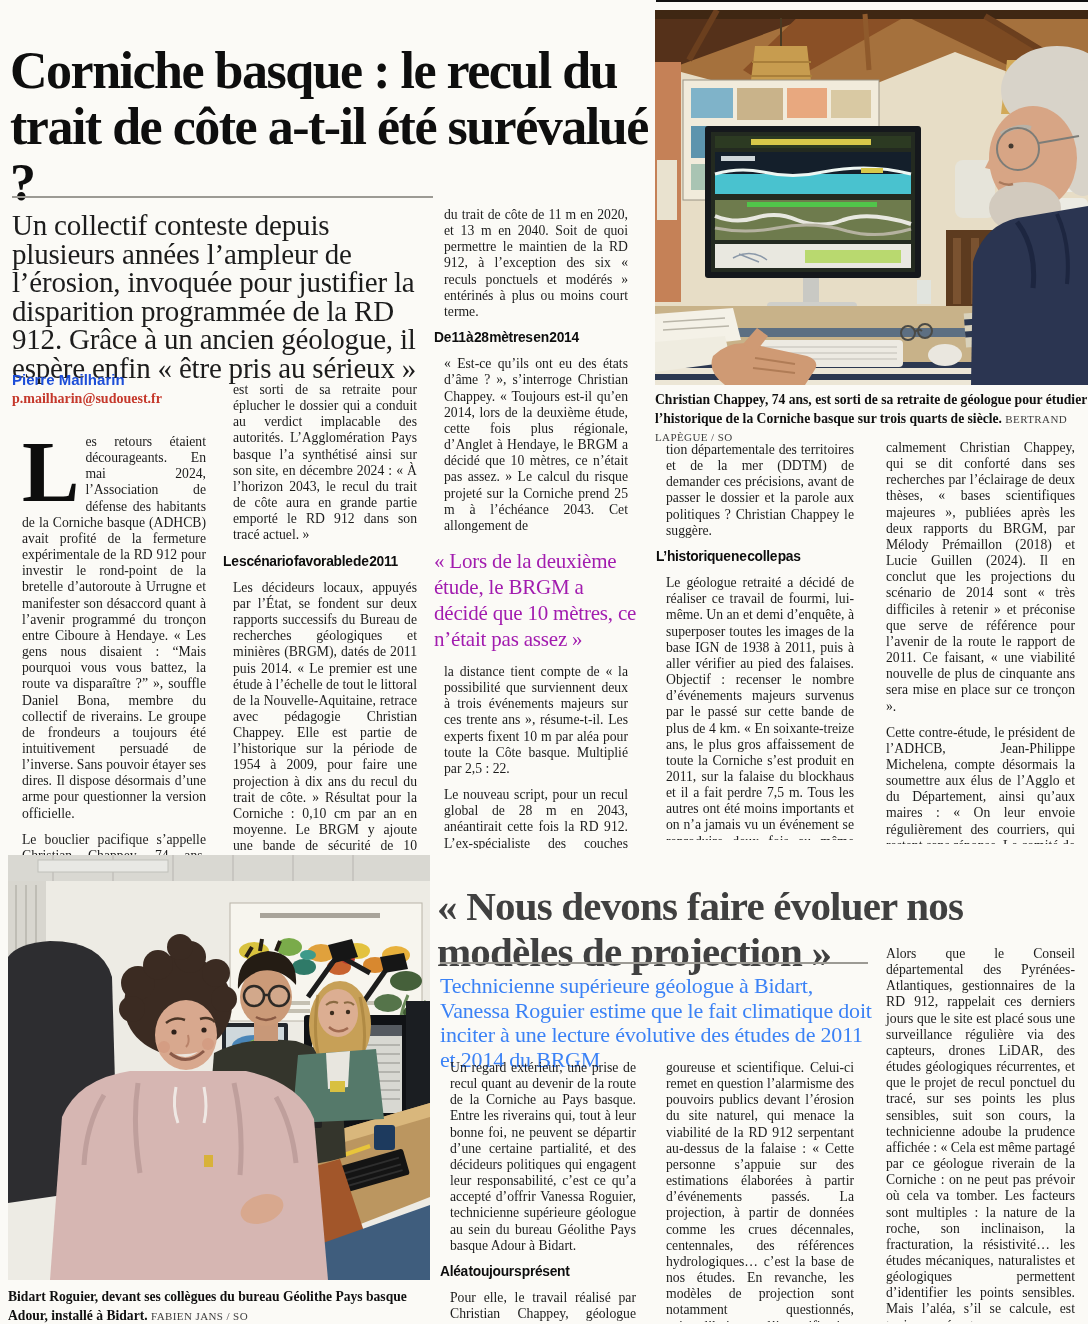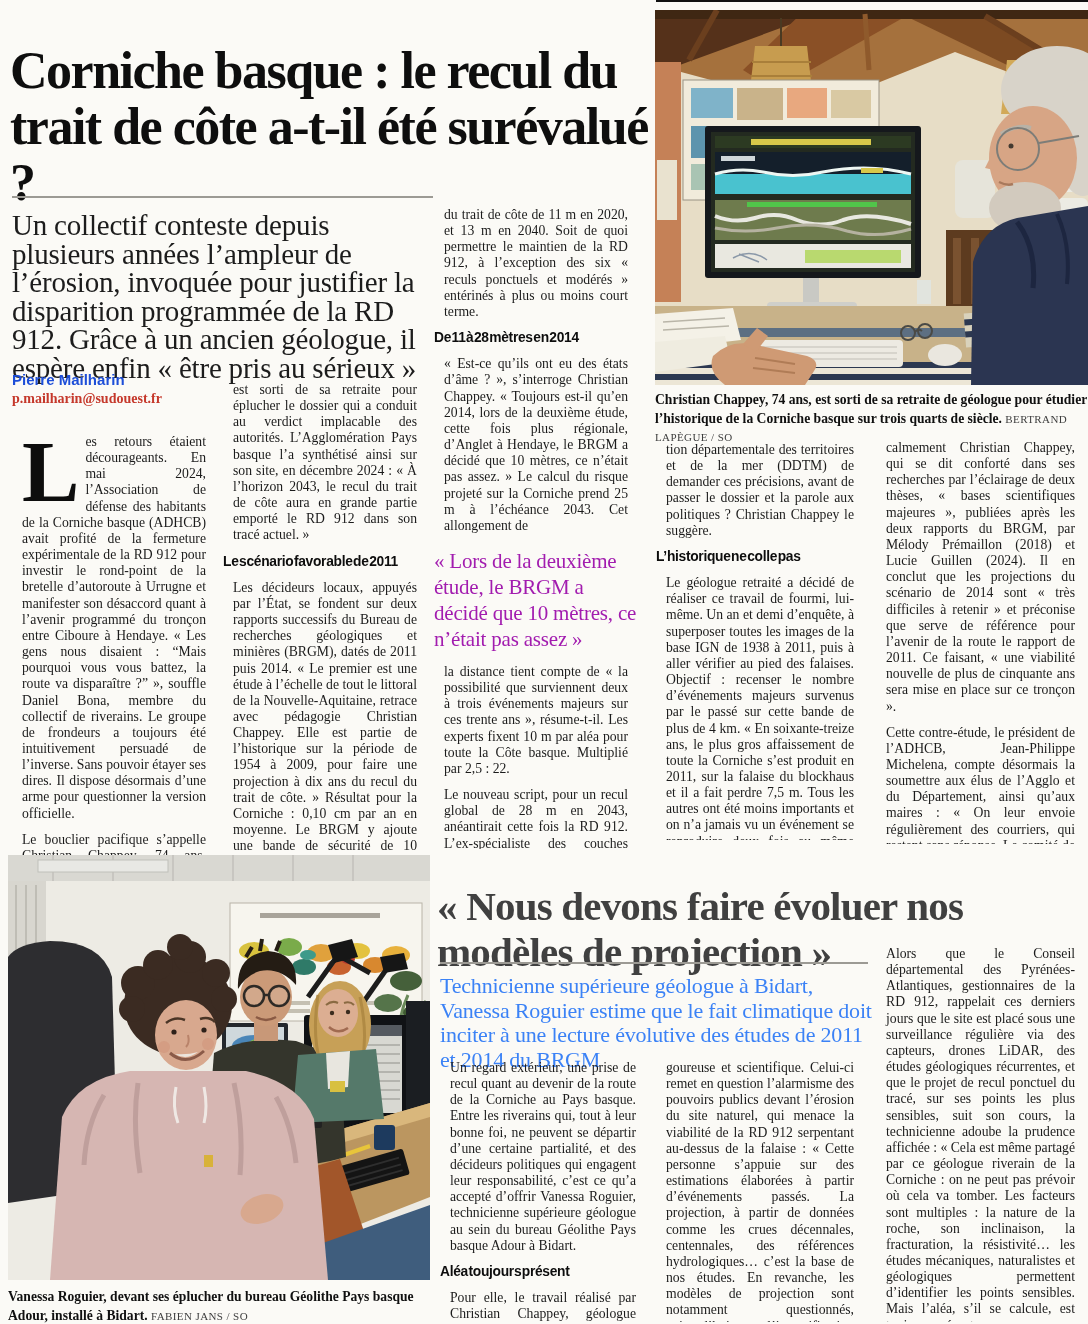--- a/index.html
+++ b/index.html
@@ -439,21 +439,21 @@
         <path d="M162,198 Q178,212 196,196" stroke="#8a5a48" stroke-width="3" fill="none"></path>
         <path d="M167,199 q11,7 23,-2 q-10,3 -23,2 Z" fill="#ece5dd"></path>
         <circle cx="156" cy="192" r="6" fill="#c9836a" opacity="0.3"></circle>
           <circle cx="200" cy="189" r="6" fill="#c9836a" opacity="0.3"></circle>
         <ellipse cx="254" cy="354" rx="22" ry="14" fill="#d8a88e" transform="rotate(-18 254 354)"></ellipse>
       </g>
     </svg>
   </div>
 
   <div class="abs caption" style="left:8px;top:1288px;width:420px;">
-    <span>Vanessa Roguier, devant ses éplucher du bureau Géolithe Pays basque Adour, installé à Bidart.</span>
+    <span>Bidart Roguier, devant ses collègues du bureau Géolithe Pays basque Adour, installé à Bidart.</span>
     <span class="credit">FABIEN JANS / SO</span>
   </div>
 
   <div class="abs col" style="left:440px;top:1050px;width:206px;height:272px;">
     <p>Un regard extérieur, une prise de recul quant au devenir de la route de la Corniche au Pays basque. Entre les riverains qui, tout à leur bonne foi, ne peuvent se départir d’une certaine partialité, et des décideurs politiques qui engagent leur responsabilité, c’est ce qu’a accepté d’offrir Vanessa Roguier, technicienne supérieure géologue au sein du bureau Géolithe Pays basque Adour à Bidart.</p>
     <p class="subhead">Aléa toujours présent</p>
     <p>Pour elle, le travail réalisé par Christian Chappey, géologue retraité, membre de l’Association de défense des habitants de la Corniche basque, offre une approche parfaitement ri-</p>
   </div>
 
   <div class="abs col" style="left:656px;top:1050px;width:208px;height:272px;">

